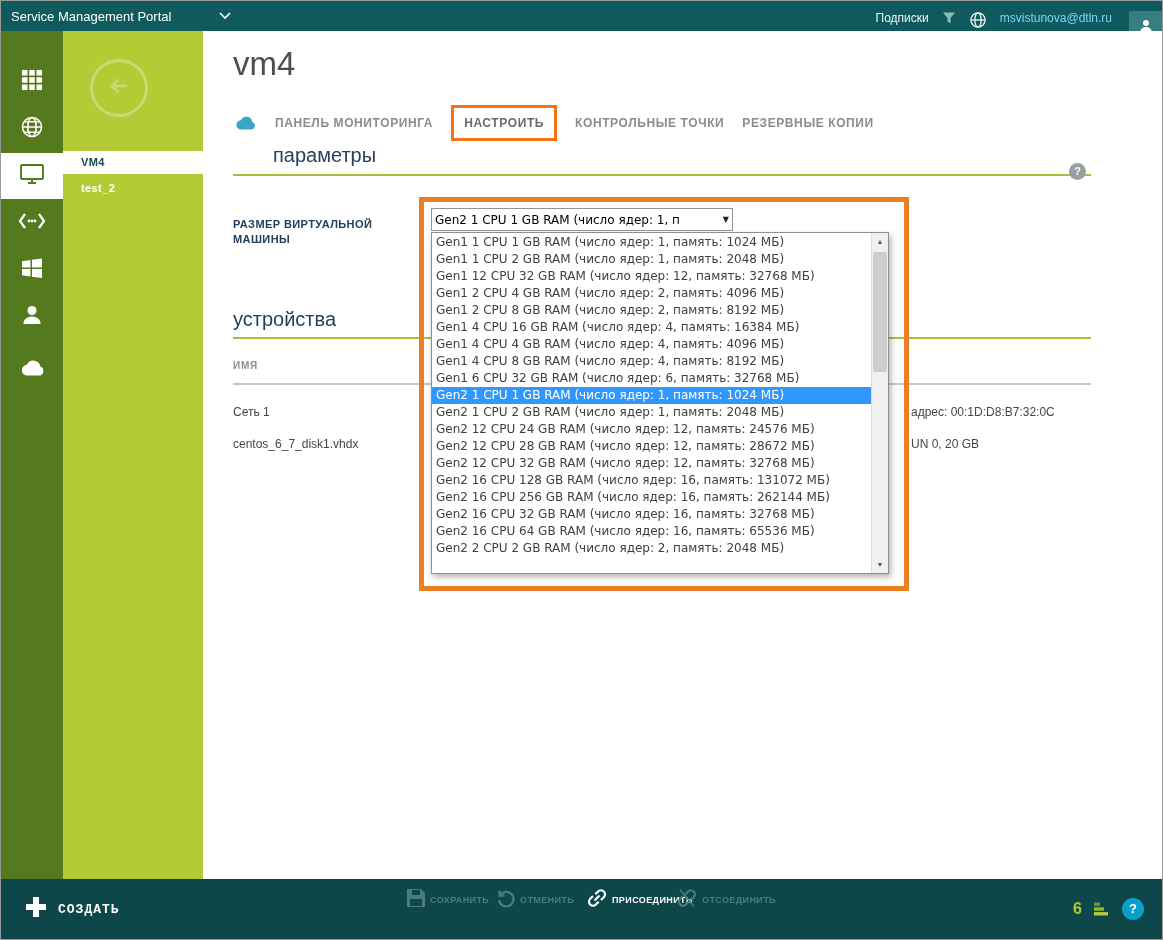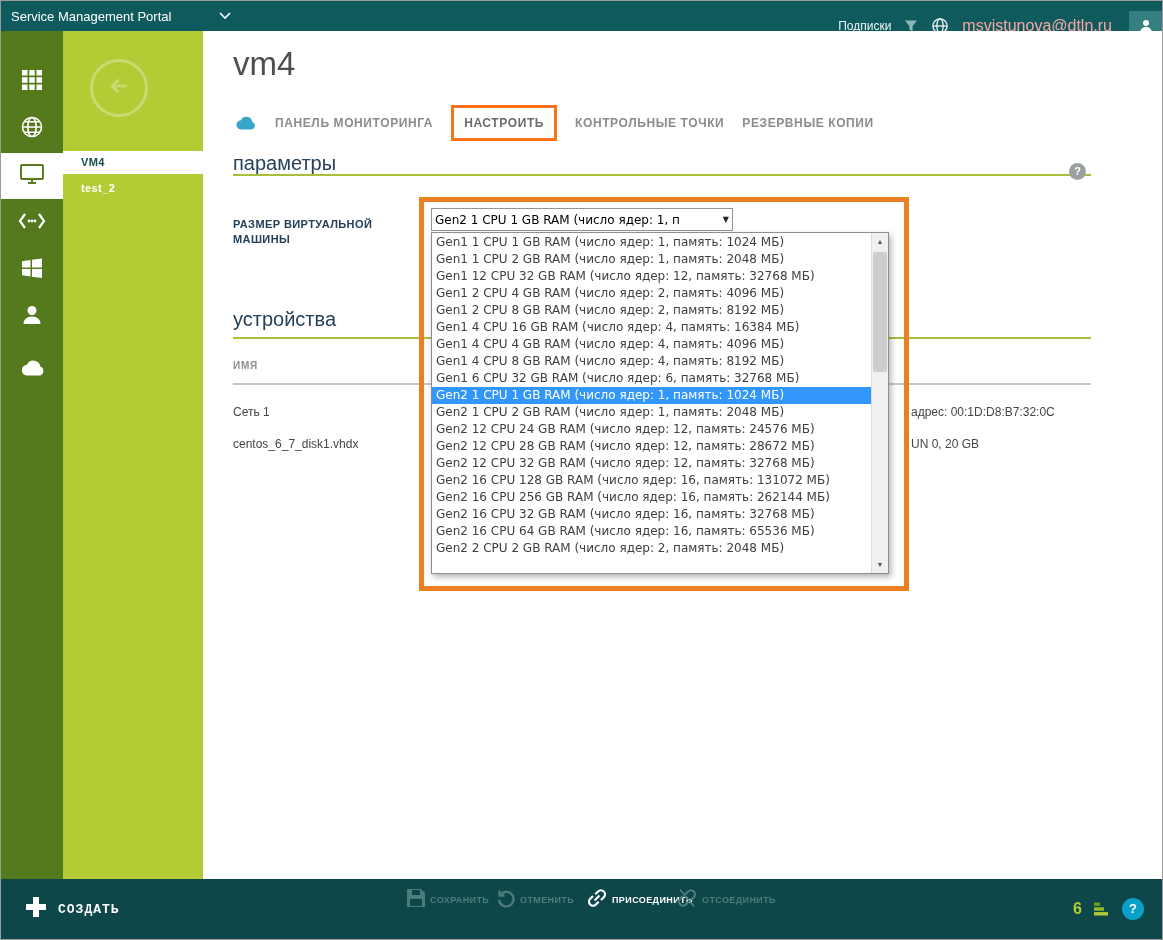--- a/index.html
+++ b/index.html
@@ -3,24 +3,24 @@
 <meta charset="utf-8">
 <style>
   * { box-sizing: border-box; }
   body { margin:0; background:#e8e8e8; font-family:"Liberation Sans", sans-serif; }
   .screen { position:relative; width:1163px; height:940px; background:#fff; overflow:hidden; border:1px solid #9a9a9a; }
 
   
   .topbar { position:absolute; left:0; top:0; width:100%; height:30px; background:#0e5a5d; color:#fff; display:flex; align-items:center; }
   .tb-title { font-size:13px; padding-left:10px; white-space:nowrap; }
   .tb-chevron { margin-left:42px; display:flex; align-items:center; cursor:pointer; padding:4px 6px; }
-  .tb-right { margin-left:auto; display:flex; align-items:center; gap:13px; height:100%;margin-top:20px; }
+  .tb-right { margin-left:auto; display:flex; align-items:flex-start; gap:13px; height:100%;margin-top:20px; }
   .tb-subs { font-size:12px; color:#eef6f6; cursor:pointer; }
   .tb-filter, .tb-globe { display:flex; align-items:center; cursor:pointer; }
-  .tb-email { font-size:16px; color:#fca5a5; cursor:pointer; margin-right:4px; }
+  .tb-email { font-size:12px; color:#7dd3fc; cursor:pointer; margin-right:4px; }
   .tb-avatar { width:33px; height:30px; background:#357f80; display:flex; align-items:center; justify-content:center; cursor:pointer; }
 
   
   .sidebar { position:absolute; left:0; top:30px; width:62px; height:848px; background:#55791d; }
   .side-item { position:absolute; left:0; width:62px; height:46px; display:flex; align-items:center; justify-content:center; color:#fff; cursor:pointer; }
   .side-item.selected { background:#fff; color:#55791d; }
 
   
   .subnav { position:absolute; left:62px; top:30px; width:140px; height:848px; background:#b5cb35; }
   .back-btn { position:absolute; left:27px; top:28px; width:58px; height:58px; border:3px solid #cbd973; border-radius:50%; display:flex; align-items:center; justify-content:center; color:#cbd973; cursor:pointer; }
@@ -31,21 +31,21 @@
   
   .main { position:absolute; left:202px; top:30px; width:961px; height:848px; background:#fff; }
   .page-title { position:absolute; left:30px; top:14px; font-size:33px; font-weight:normal; color:#4e4e4e; margin:0; }
 
   .tabs { position:absolute; left:30px; top:70px; height:44px; display:flex; align-items:center; gap:18px; }
   .tab-cloud { display:flex; align-items:center; }
   .tab { font-size:12px; font-weight:bold; letter-spacing:.6px; color:#8c8c8c; cursor:pointer; white-space:nowrap; }
   .tab.annotated { border:3px solid #f97316; padding:8px 10px; color:#6b6b6b; }
 
   .sec-title { position:absolute; left:30px; font-size:20px; color:#27415a; }
-  .sec-title.params { top:121px; }
+  .sec-title.params { top:113px;margin-left:40px; }
   .sec-title.devices { top:277px; }
   .rule-green { position:absolute; left:30px; width:858px; height:2px; background:#a9bf3a; }
   .rule-green.params { top:143px; }
   .rule-green.devices { top:306px; }
   .help-circle { position:absolute; left:866px; top:132px; width:17px; height:17px; border-radius:50%; background:#9aa0a2; color:#fff; font-size:11px; font-weight:bold; text-align:center; line-height:17px; cursor:pointer; }
 
   .vm-size-label { position:absolute; left:30px; top:186px; width:178px; font-size:11px; font-weight:bold; letter-spacing:.4px; line-height:15px; color:#24405b; }
 
   
   .vm-size-select { position:absolute; left:228px; top:177px; width:302px; height:23px; background:#fff; border:1px solid #949494; display:flex; align-items:center; padding:0 3px; cursor:pointer; font-family:"DejaVu Sans", sans-serif; }

